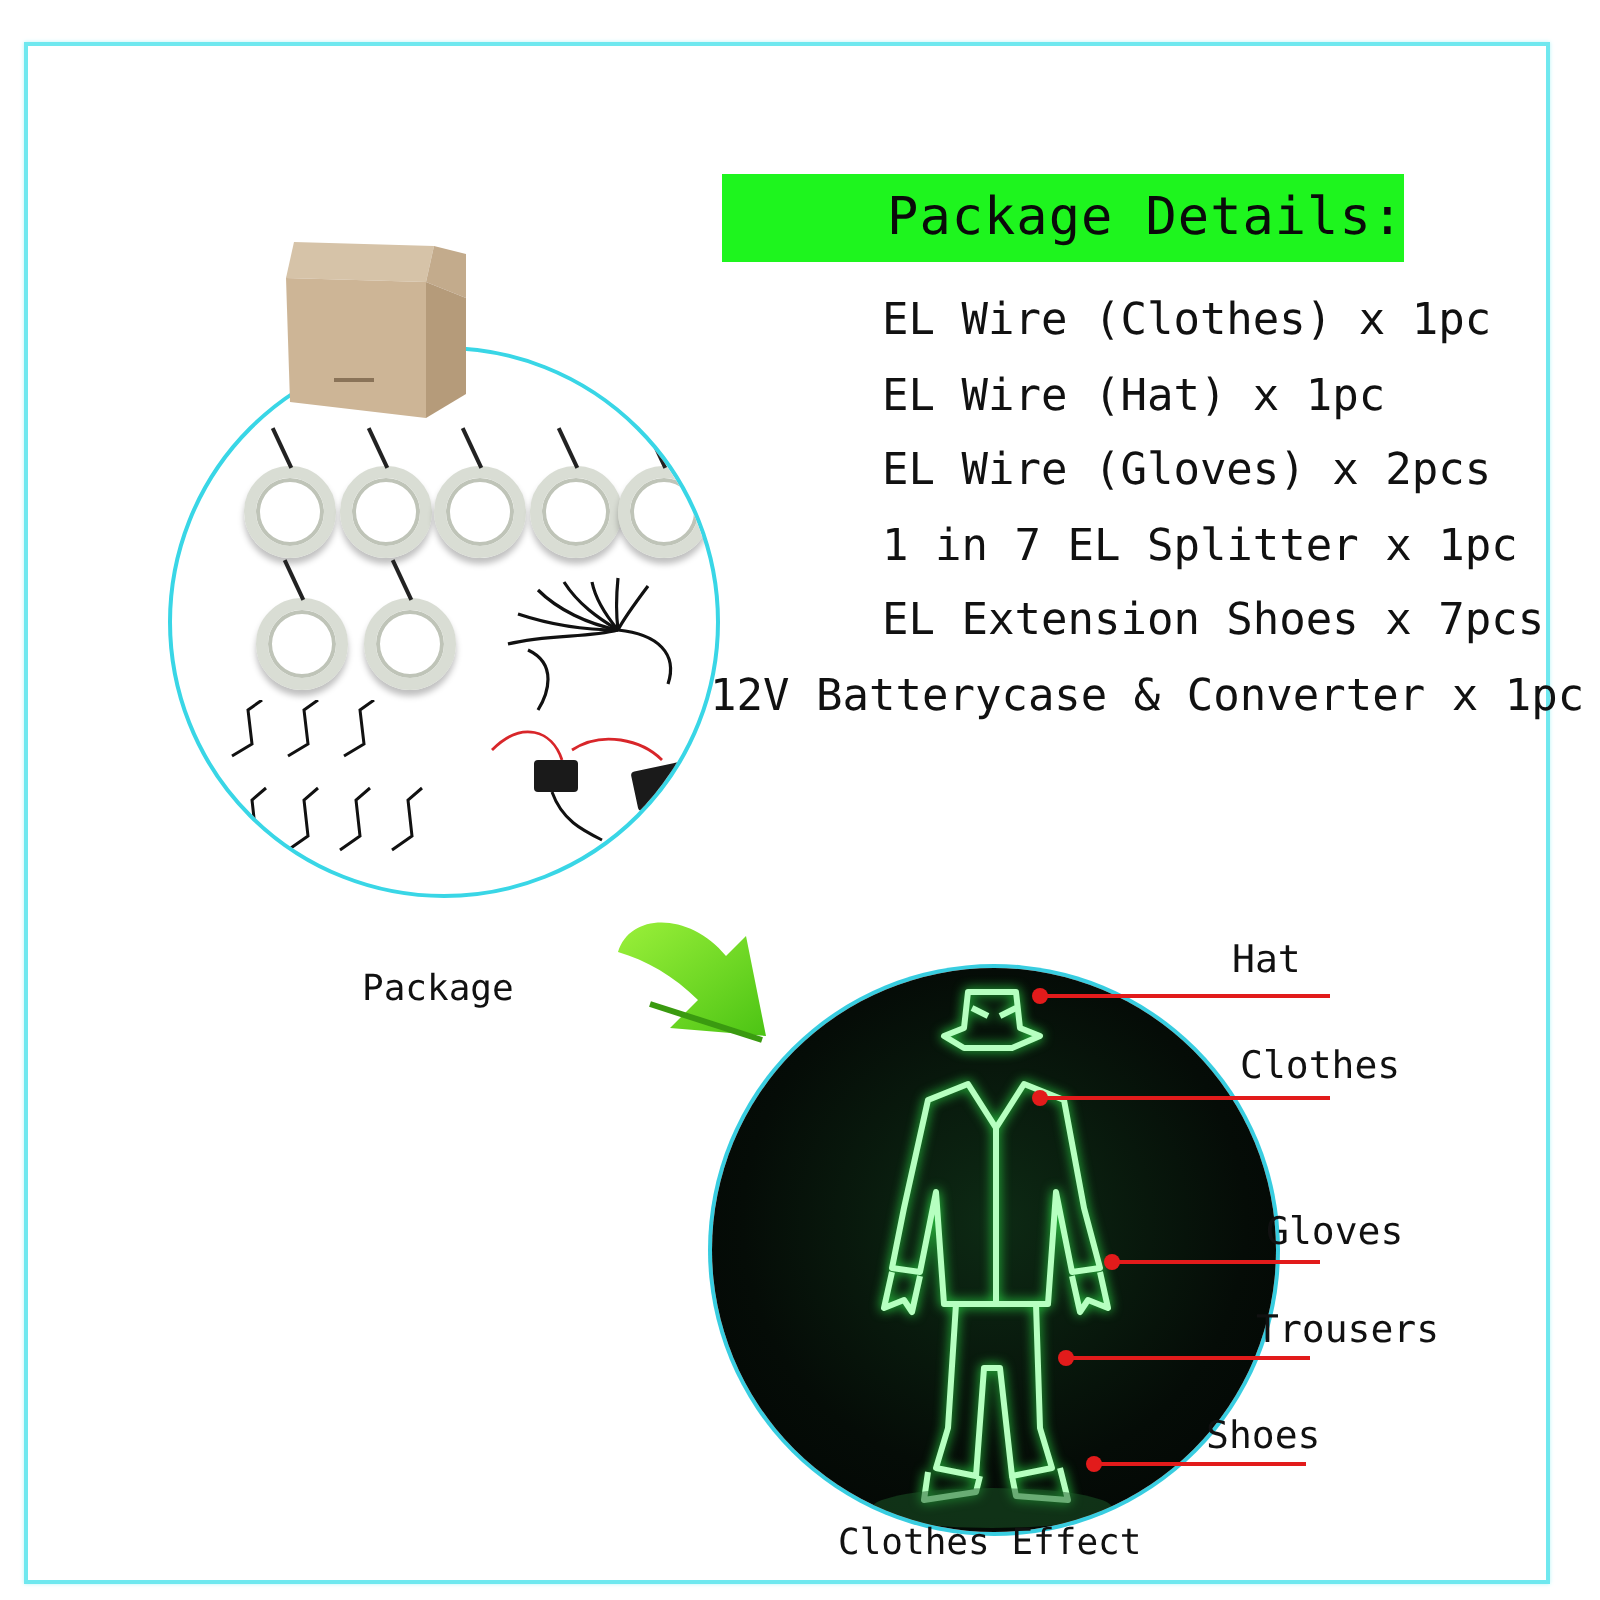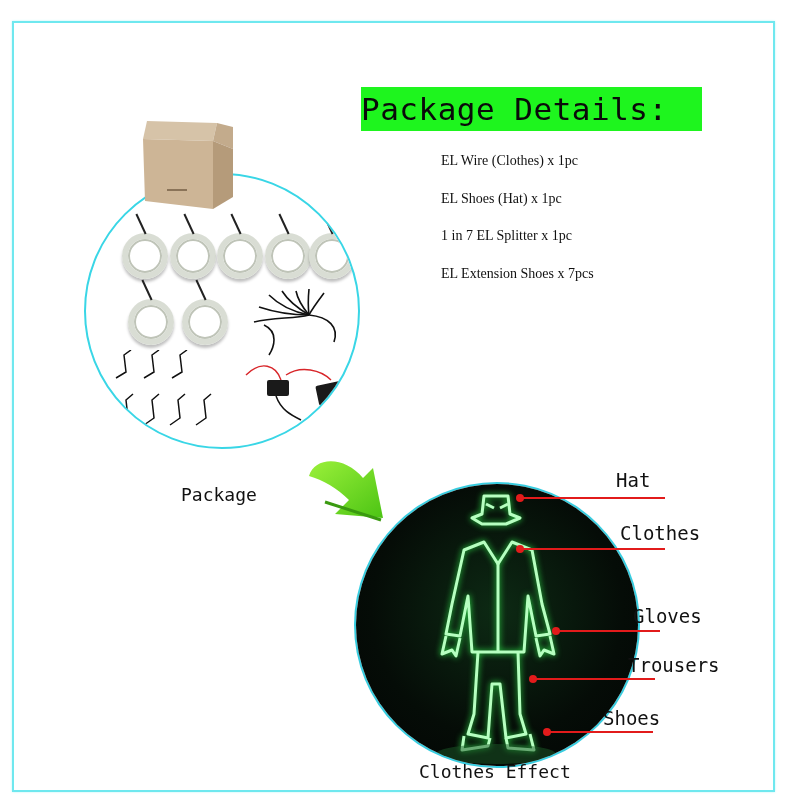--- a/index.html
+++ b/index.html
@@ -6,23 +6,23 @@
   body { width:800px; height:800px; position:relative; overflow:hidden;
          font-family:"DejaVu Sans Mono","Liberation Mono",monospace; color:#111; }
   .frame { position:absolute; left:12px; top:21px; width:759px; height:767px;
            border:2px solid #6fe8ef; box-shadow:0 0 2px #b9f5f8; }
   .pkg-circle { position:absolute; left:84px; top:173px; width:272px; height:272px;
                 border-radius:50%; border:2px solid #39d6e6; background:#fff; overflow:hidden; }
   .glow-circle { position:absolute; left:356px; top:484px; width:282px; height:282px;
                  border-radius:50%; background:radial-gradient(circle at 50% 45%, #0d2a14 0%, #050c07 60%, #020403 100%);
                  box-shadow:0 0 0 2px #38cde0; overflow:hidden; }
   .title { position:absolute; left:361px; top:87px; width:341px; height:44px; background:#1ef51e;
-           font-size:31px; line-height:44px; text-align:left; color:#0a0a0a; letter-spacing:0.5px; }
+           font-size:26px; line-height:44px; text-align:right; color:#0a0a0a; letter-spacing:0.5px; }
   .details { position:absolute; left:350px; top:146px; width:420px; margin:0; padding:0; list-style:none; }
-  .details li { font-size:14px; height:37.5px; line-height:30px; white-space:nowrap;font-family:Liberation Serif, serif; }
+  .details li { font-size:22px; height:37.5px; line-height:30px; white-space:nowrap; }
   .caption { position:absolute; font-size:18px; }
   .label { position:absolute; font-size:19px; }
   .pointer { position:absolute; height:2px; background:#e21b1b; }
   .pointer::before { content:""; position:absolute; left:-4px; top:-3px; width:8px; height:8px;
                      border-radius:50%; background:#e21b1b; }
   .box { position:absolute; left:137px; top:121px; width:100px; height:88px; }
   .coil { position:absolute; width:34px; height:34px; border-radius:50%; border:6px solid #d9ddd4;
           box-shadow:inset 0 0 0 2px #bfc4b8, 0 3px 3px rgba(0,0,0,0.25); }
   .coil::after { content:""; position:absolute; left:12px; top:-26px; width:2px; height:22px;
                  background:#222; transform:rotate(-25deg); }
@@ -30,23 +30,25 @@
 </style>
 </head>
 <body>
 
 <div class="frame"></div>
 
 <div class="title">Package Details:</div>
 
 <ul class="details">
   <li style="padding-left:91px">EL Wire (Clothes) x 1pc</li>
-  <li style="padding-left:91px">EL Shoes (Hat) x 1pc</li>
+  <li style="padding-left:91px">EL Wire (Hat) x 1pc</li>
+  <li style="padding-left:91px">EL Wire (Gloves) x 2pcs</li>
   <li style="padding-left:91px">1 in 7 EL Splitter x 1pc</li>
   <li style="padding-left:91px">EL Extension Shoes x 7pcs</li>
+  <li style="padding-left:5px">12V Batterycase &amp; Converter x 1pc</li>
 </ul>
 
 <div class="pkg-circle">
 
   <div class="coil" style="left:36px;top:58px"></div>
   <div class="coil" style="left:84px;top:58px"></div>
   <div class="coil" style="left:131px;top:58px"></div>
   <div class="coil" style="left:179px;top:58px"></div>
   <div class="coil" style="left:223px;top:58px"></div>
 

